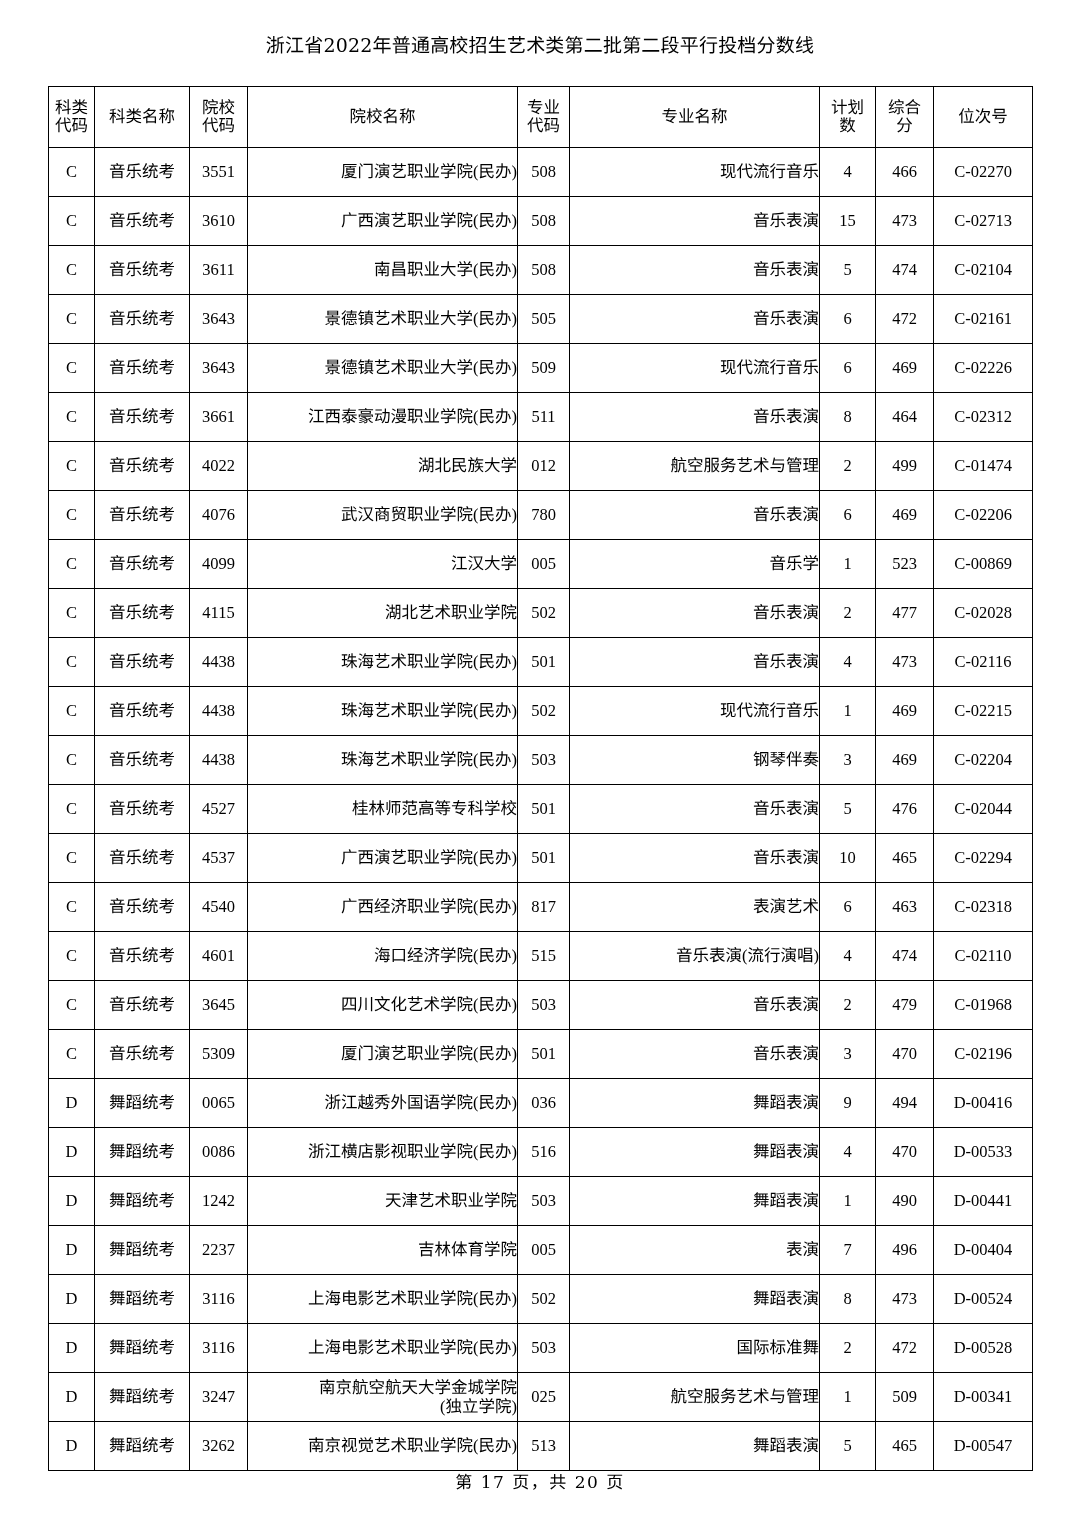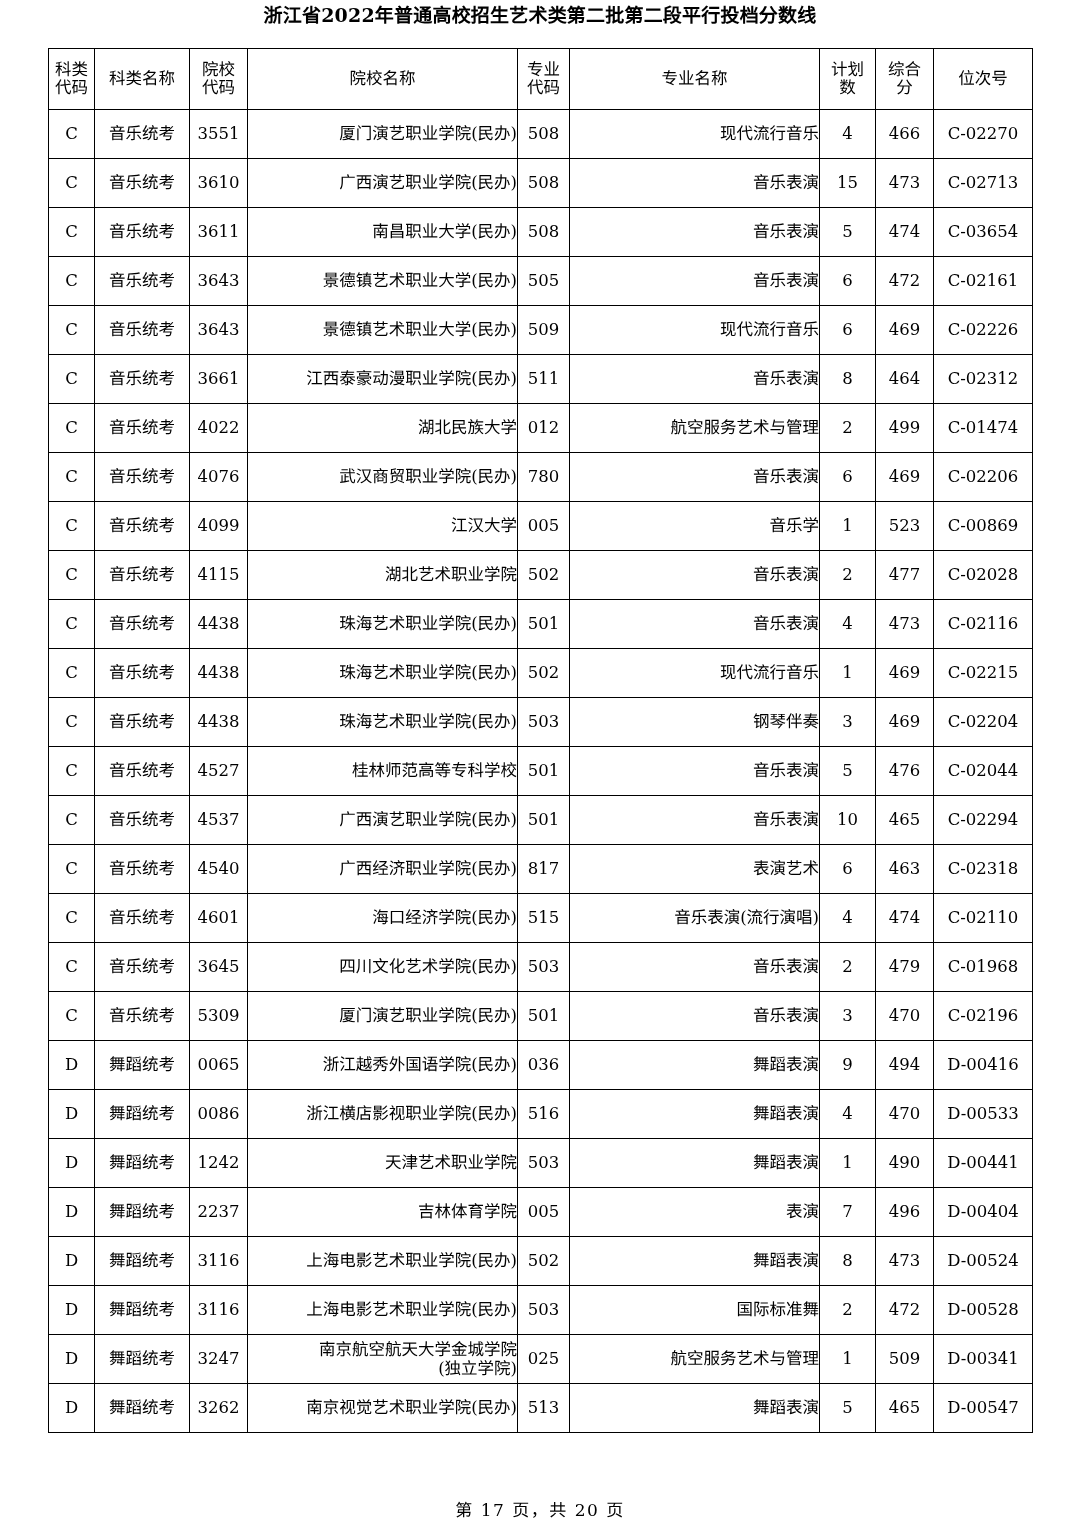--- a/index.html
+++ b/index.html
@@ -18,28 +18,30 @@
   }
   .page {
     width: 1080px;
     height: 1527px;
     position: relative;
     box-sizing: border-box;
   }
   .doc-title {
     text-align: center;
     font-size: 19px;
-    font-weight: bold;
+    font-weight: normal;
     letter-spacing: 0.2px;
+    padding-top: 30px;
     padding-bottom: 13px;
     font-family: "DejaVu Serif", "Liberation Serif", serif;
   }
   .table-wrap {
-    margin: 8px auto;
+    margin: 16px auto;
     width: 984px;
+    font-family: Liberation Serif, serif;
   }
   table.score-table {
     border-collapse: collapse;
     width: 984px;
     table-layout: fixed;
     font-size: 16.5px;
   }
   table.score-table th,
   table.score-table td {
     border: 1.6px solid #000000;
@@ -80,21 +82,21 @@
   col.w-wch  { width: 99px; }
 
   .school-two-line {
     line-height: 1.17;
     display: block;
   }
   .footer {
     position: absolute;
     left: 0;
     right: 0;
-    bottom: 6px;
+    bottom: 34px;
     text-align: center;
     font-size: 17px;
     letter-spacing: 1.5px;
     font-family: "DejaVu Serif", "Liberation Serif", serif;
   }
 </style>
 </head>
 <body>
 
 <div class="page">
@@ -171,21 +173,21 @@
           </tr>
           <tr>
             <td class="c-center">C</td>
             <td class="c-center">音乐统考</td>
             <td class="c-center">3611</td>
             <td class="c-left">南昌职业大学(民办)</td>
             <td class="c-center">508</td>
             <td class="c-left">音乐表演</td>
             <td class="c-center">5</td>
             <td class="c-center">474</td>
-            <td class="c-center">C-03654</td>
+            <td class="c-center">C-02104</td>
           </tr>
           <tr>
             <td class="c-center">C</td>
             <td class="c-center">音乐统考</td>
             <td class="c-center">3643</td>
             <td class="c-left">景德镇艺术职业大学(民办)</td>
             <td class="c-center">505</td>
             <td class="c-left">音乐表演</td>
             <td class="c-center">6</td>
             <td class="c-center">472</td>

